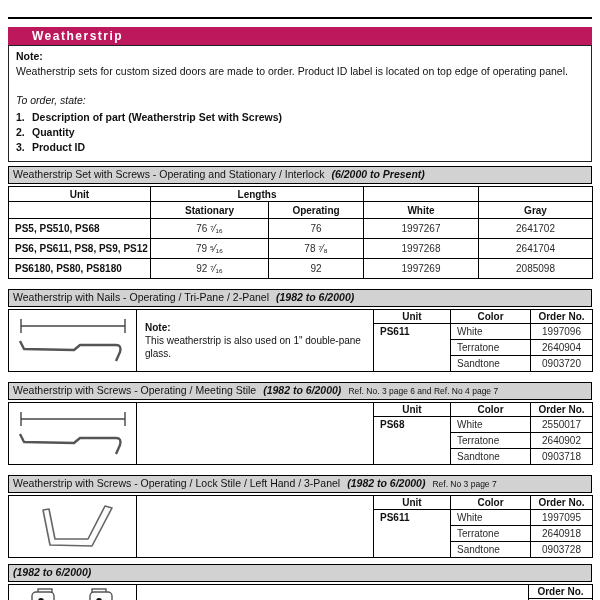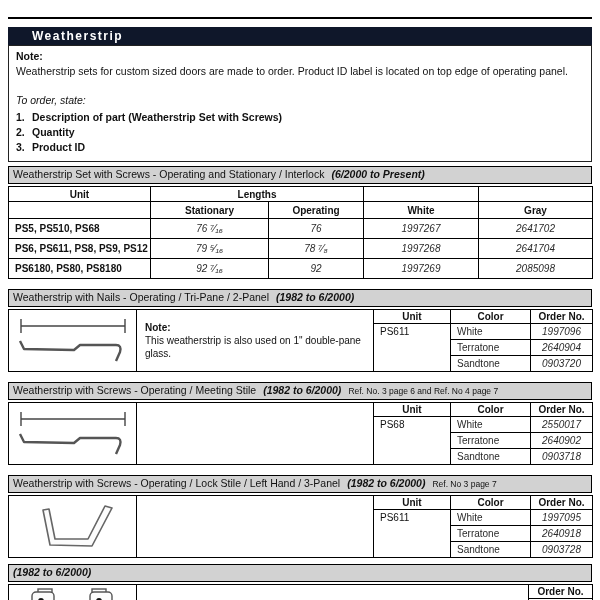--- a/index.html
+++ b/index.html
@@ -1,43 +1,43 @@
 <!DOCTYPE html>
 <html><head>
 <meta charset="utf-8">
 <style>
   html,body{margin:0;padding:0;background:#fff;}
   body{width:600px;height:600px;font-family:"Liberation Sans",sans-serif;color:#111;overflow:hidden;}
   .page{width:584px;margin:0 8px;}
   .top-rule{border-top:2px solid #000;margin-top:17px;}
-  .title-bar{margin-top:8px;background:#0f172a;color:#fff;height:18px;line-height:18px;
+  .title-bar{margin-top:8px;background:#be185d;color:#fff;height:18px;line-height:18px;
     font-size:12px;font-weight:bold;letter-spacing:1.5px;padding-left:24px;box-sizing:border-box;}
   .note-box{border:1.5px solid #222;padding:3px 7px 6px 7px;font-size:10.5px;line-height:15px;}
   .note-label{font-weight:bold;}
   .order-intro{font-style:italic;margin-top:14px;}
   .order-list{margin-top:2px;}
   .order-step{font-weight:bold;display:flex;}
   .order-step .num{width:16px;}
   .sec-bar{margin-top:10px;background:#d2d2d2;border:1px solid #000;height:14px;
     padding:1px 4px;display:flex;align-items:baseline;gap:7px;font-size:10.5px;white-space:nowrap;overflow:hidden;}
   .sec-title{font-weight:normal;}
   .sec-date{font-style:italic;font-weight:bold;}
   .sec-ref{font-size:8.5px;text-align:center;}
   table{border-collapse:collapse;width:584px;table-layout:fixed;margin-top:2px;}
   td,th{border:1px solid #000;font-size:10px;padding:0 4px;overflow:hidden;white-space:nowrap;}
   table{border:1.5px solid #000;}
   th{font-weight:bold;text-align:center;}
-  .num-cell{text-align:center;color:#2a2a2a;font-style:italic;}
+  .num-cell{text-align:center;color:#2a2a2a;}
   .unit-names{font-weight:bold;text-align:left;padding-left:6px;margin-top:34px;}
   .t1 tr.hr1 td, .t1 tr.hr1 th{height:14px;}
   .t1 tr.hr2 td, .t1 tr.hr2 th{height:16px;}
   .t1 tr.data td{height:19px;}
   .img-cell{vertical-align:middle;text-align:center;background:#fff;}
   .note-cell{vertical-align:middle;font-size:10px;white-space:normal;line-height:13px;padding:2px 8px;}
-  .unit-cell{vertical-align:top;font-weight:normal;text-align:left;padding:2px 6px;}
+  .unit-cell{vertical-align:top;font-weight:bold;text-align:left;padding:2px 6px;}
   .color-cell{text-align:left;color:#2a2a2a;padding-left:6px;}
   .sec-table tr{height:16px;}
   .sec-table tr.hdr{height:14px;}
   .t5 tr.hdr{height:14px;}
   .t5 tr.data td{height:20px;}
   svg{display:block;margin:0 auto;}
 </style>
 </head>
 <body>
 

